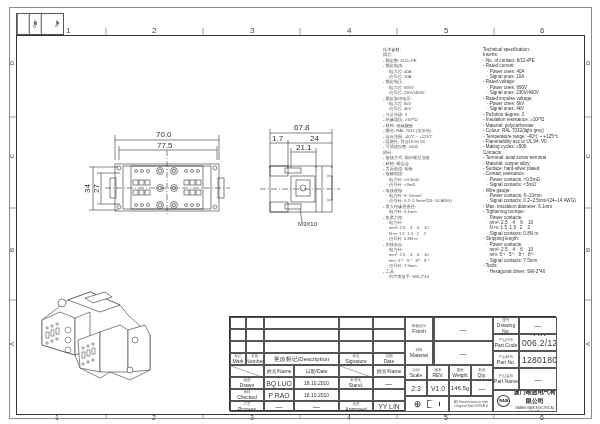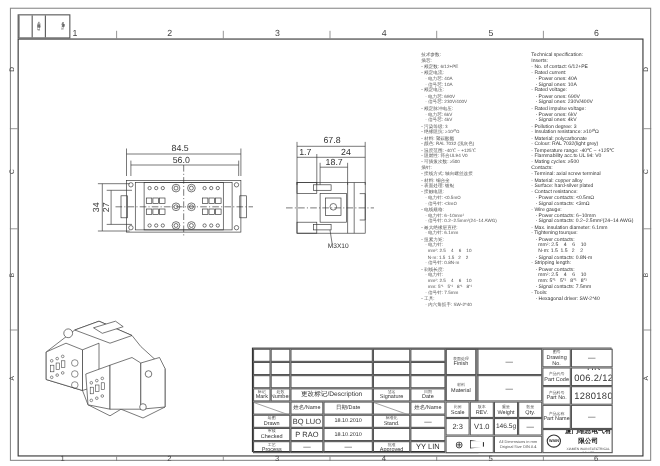--- a/index.html
+++ b/index.html
@@ -144,22 +144,22 @@
         <circle cx="192" cy="205" r="1.5"></circle>
         <circle cx="198" cy="205" r="1.5"></circle>
       <rect x="184" y="180" width="5" height="5"></rect>
         <rect x="190" y="180" width="5" height="5"></rect>
         <rect x="196" y="180" width="5" height="5"></rect>
       <rect x="184" y="190" width="5" height="5"></rect>
         <rect x="190" y="190" width="5" height="5"></rect>
         <rect x="196" y="190" width="5" height="5"></rect>
     </g>
   </svg>
-  <span class="dim" style="left:156px;top:130px;">84.5</span>
-  <span class="dim" style="left:157px;top:141px;">56.0</span>
+  <span class="dim" style="left:156px;top:130px;">70.0</span>
+  <span class="dim" style="left:157px;top:141px;">77.5</span>
   <span class="dim" style="left:83px;top:184px;transform:rotate(-90deg);">34</span>
   <span class="dim" style="left:92px;top:184px;transform:rotate(-90deg);">27</span>
 
   <svg width="600" height="424">
     <g fill="none" stroke="#333" stroke-width="0.6">
       <line x1="270" y1="133" x2="332" y2="133"></line>
       <line x1="270" y1="143" x2="332" y2="143"></line>
       <line x1="291" y1="152" x2="316" y2="152"></line>
       <line x1="270" y1="129" x2="270" y2="168"></line>
       <line x1="332" y1="129" x2="332" y2="168"></line>
@@ -175,21 +175,21 @@
       <rect x="285" y="168" width="16" height="5"></rect>
       <rect x="285" y="204" width="16" height="5"></rect>
       <path d="M316 166 L316 212 M322 166 L322 212 M327 176 L332 176 L332 200 L327 200"></path>
       <line x1="260" y1="189" x2="340" y2="189" stroke-dasharray="6,2,1,2"></line>
       <line x1="300" y1="209" x2="302" y2="222"></line>
     </g>
   </svg>
   <span class="dim" style="left:294px;top:123px;">67.8</span>
   <span class="dim" style="left:272px;top:134px;">1.7</span>
   <span class="dim" style="left:310px;top:134px;">24</span>
-  <span class="dim" style="left:296px;top:143px;">18.7</span>
+  <span class="dim" style="left:296px;top:143px;">21.1</span>
   <span class="dim" style="left:298px;top:221px;font-size:6px;">M3X10</span>
 
   <svg width="600" height="424">
     <g fill="#fff" stroke="#333" stroke-width="0.6">
       <path d="M68 300 L90 292 L120 305 L128 315 L150 335 L150 370 L130 380 L110 372 L100 378 L80 368 L75 355 L42 345 L42 320 Z"></path>
       <path d="M42 320 L60 312 L75 318 L75 355 L42 345 Z"></path>
       <path d="M75 318 L90 312 L90 350 L75 355 Z"></path>
       <path d="M78 340 L100 332 L100 372 L80 368 Z"></path>
       <path d="M100 332 L120 325 L128 330 L128 372 L110 372 L100 372 Z"></path>
       <path d="M128 330 L145 325 L150 335 L150 370 L128 372 Z"></path>

